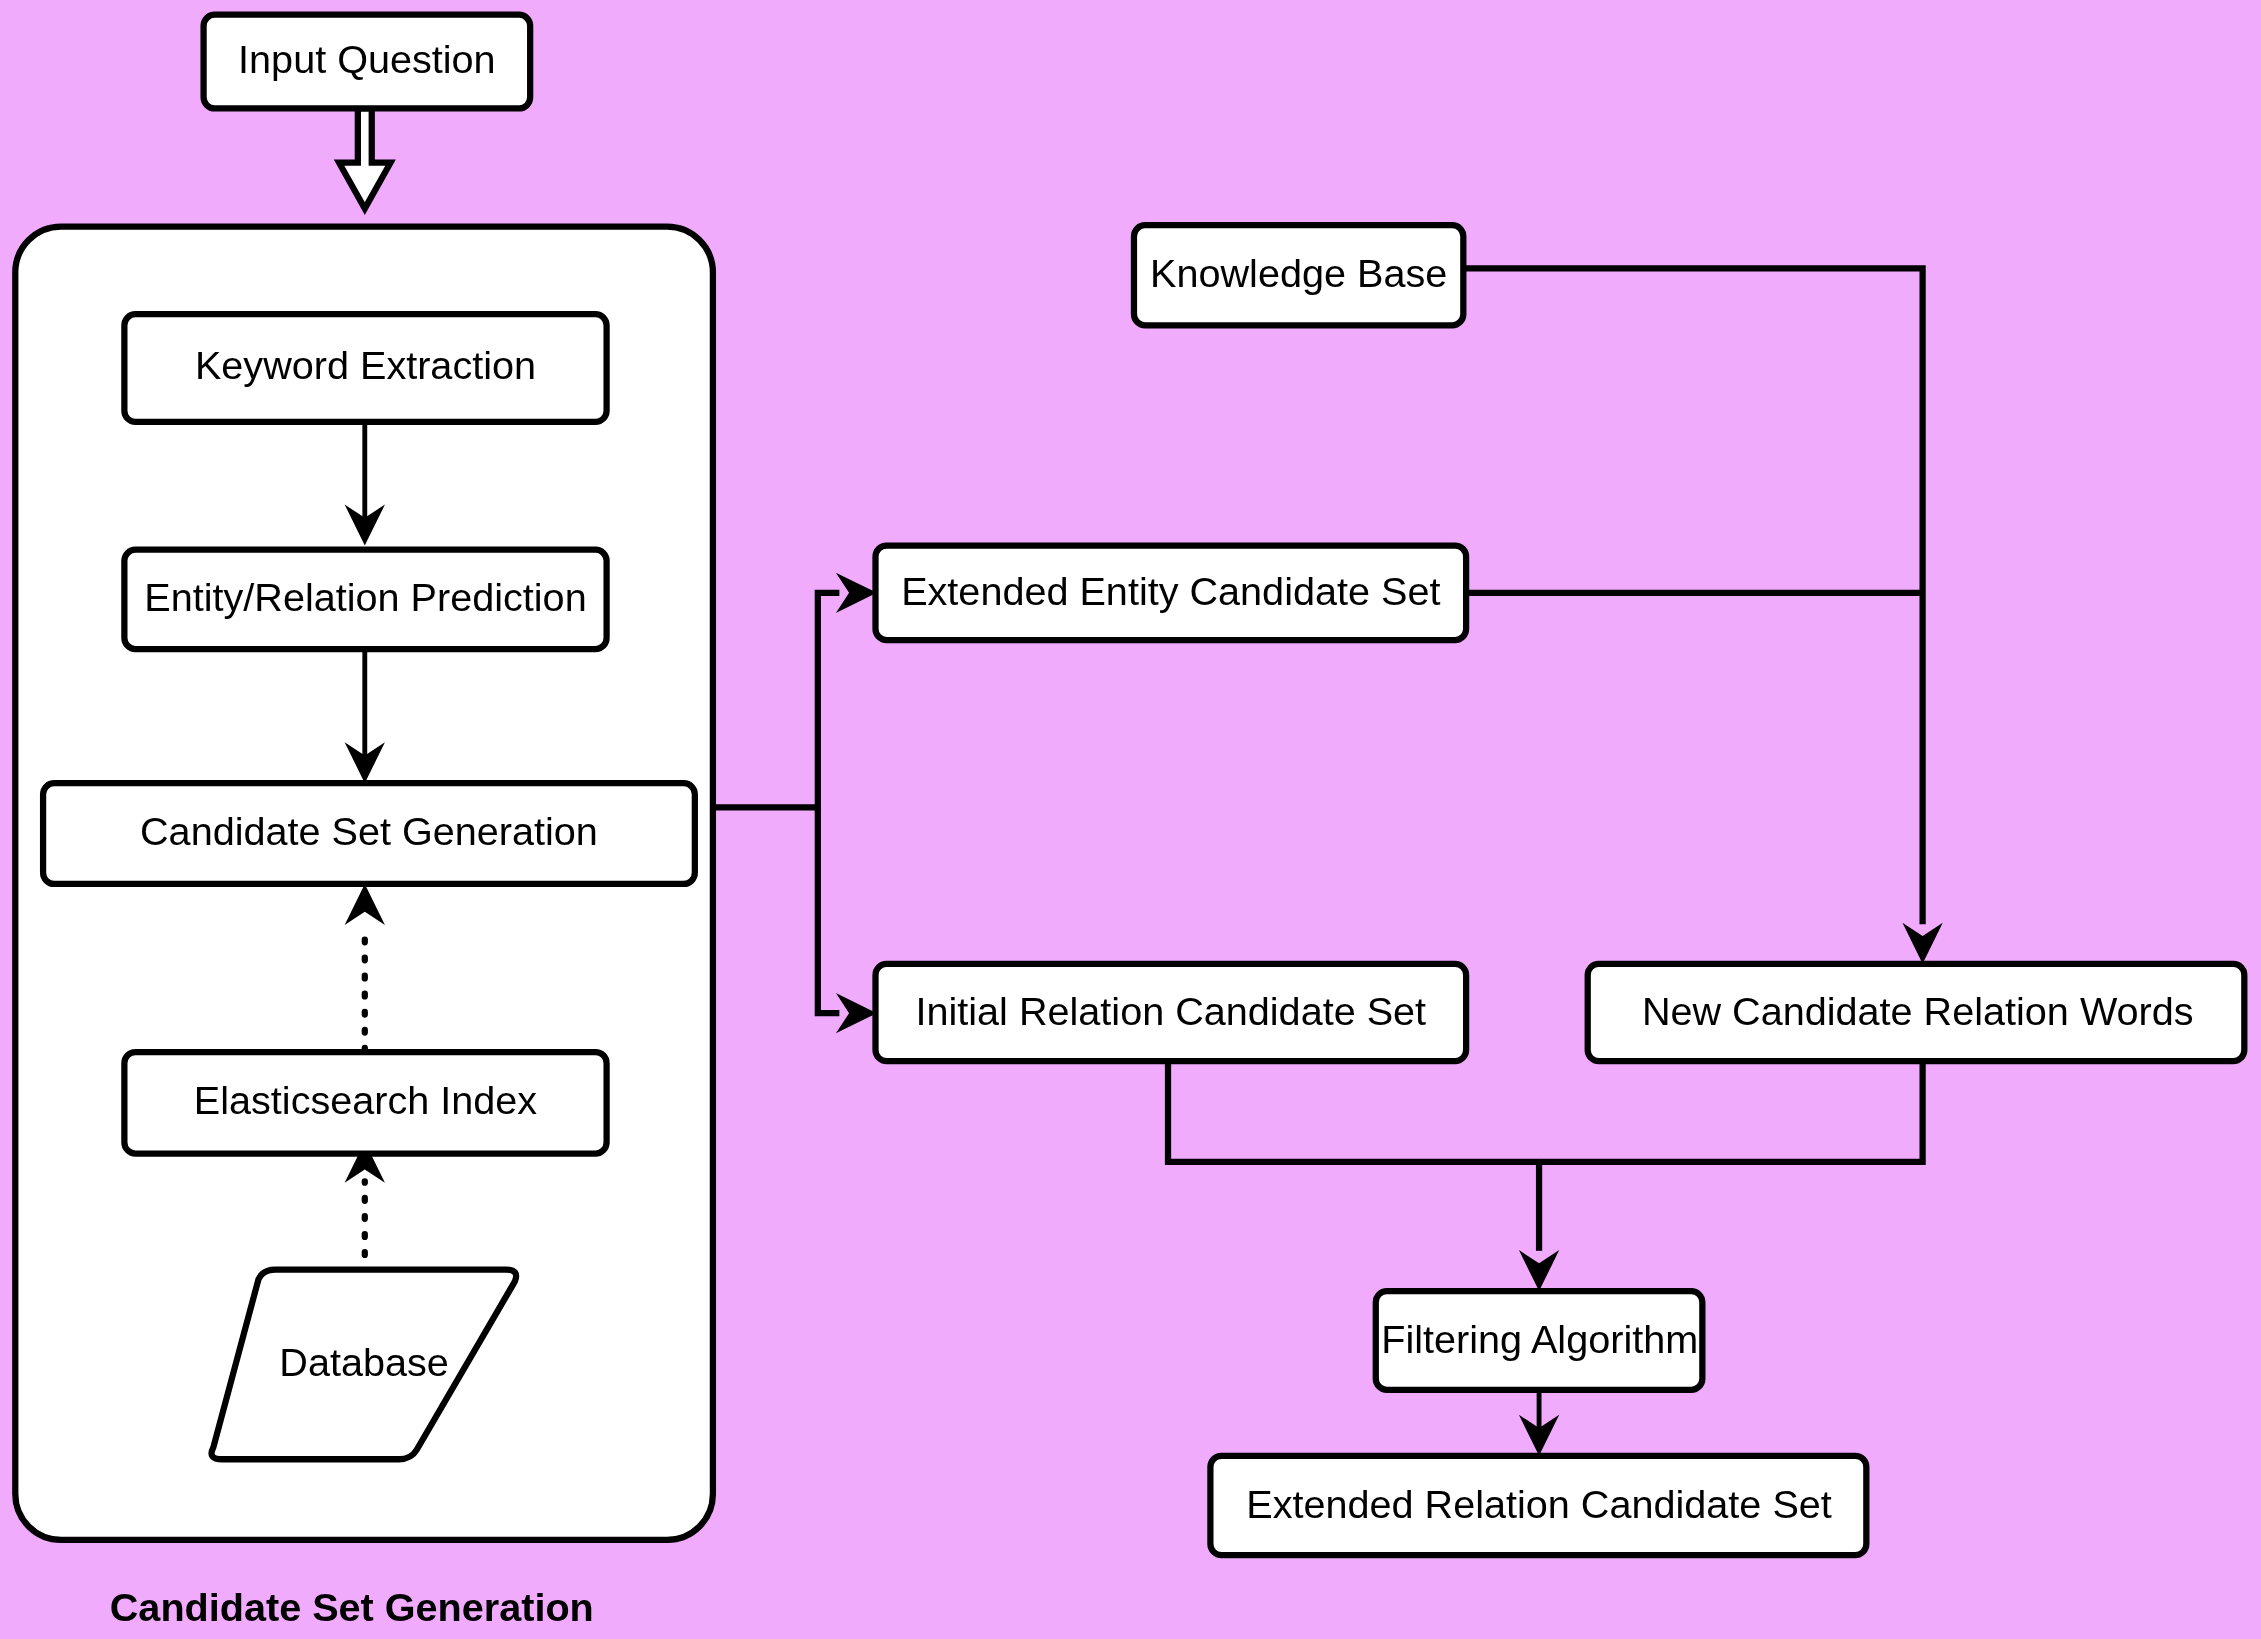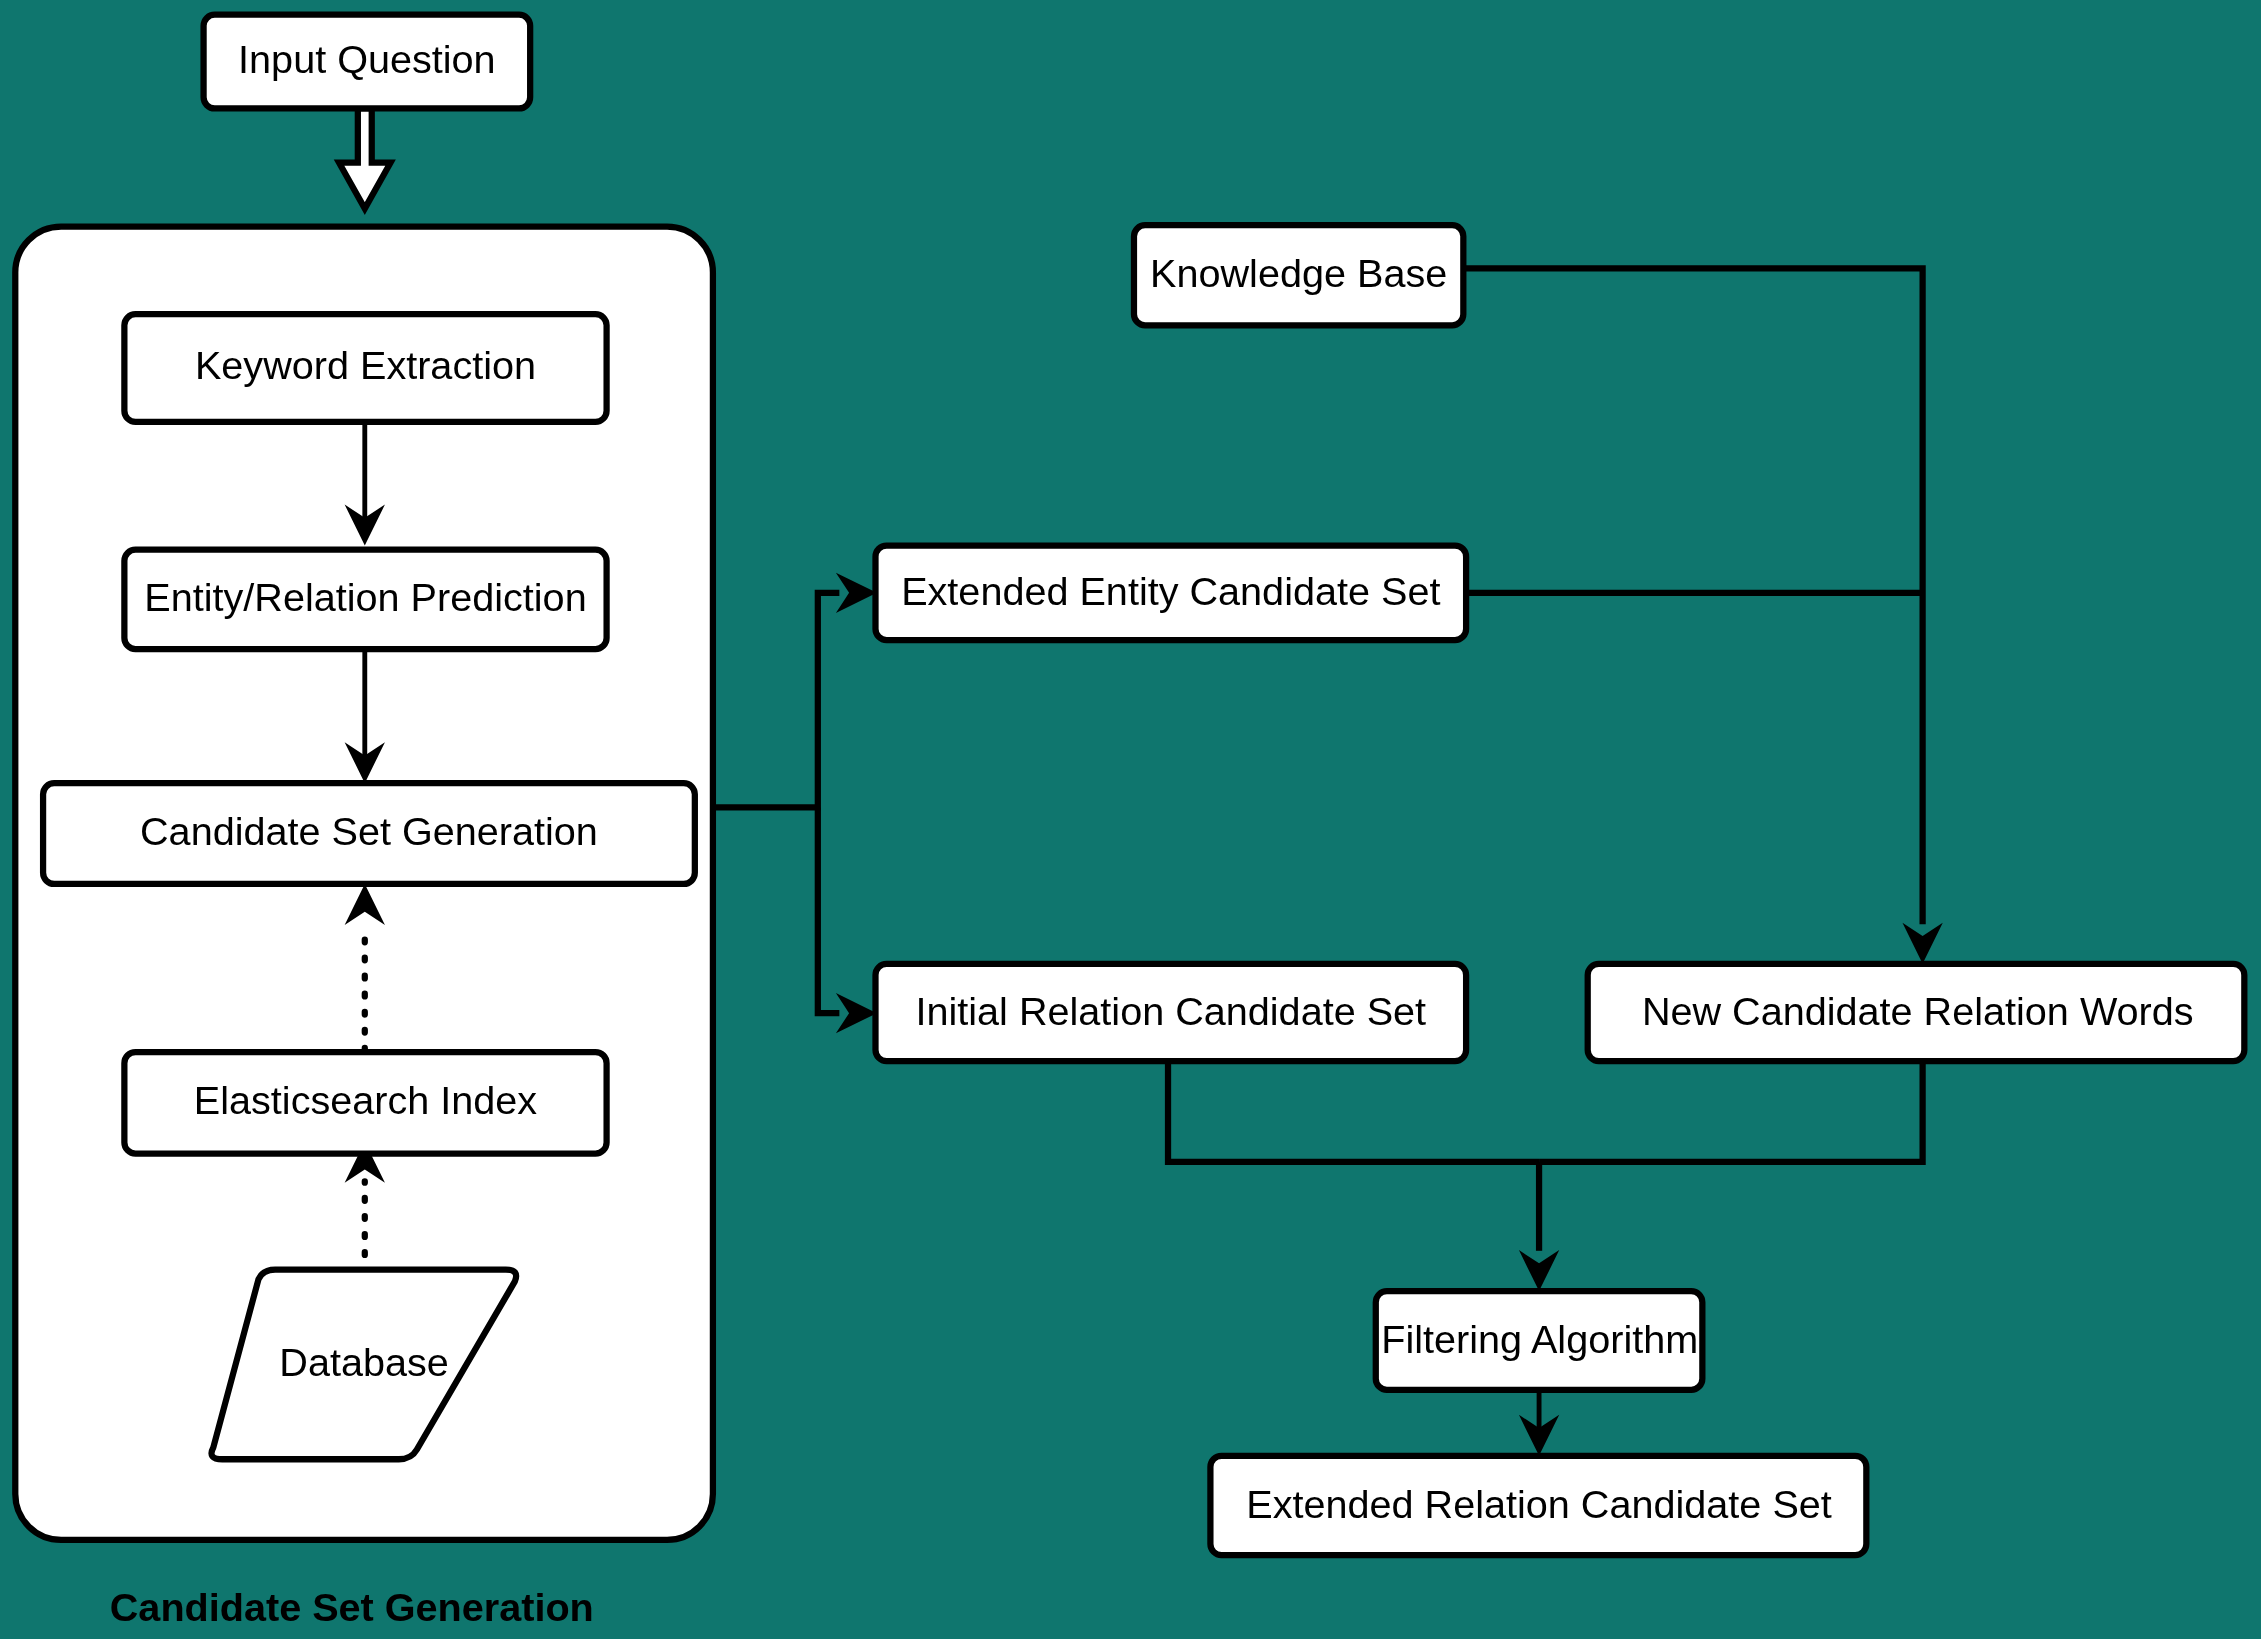--- a/index.html
+++ b/index.html
@@ -4,21 +4,21 @@
 <style>
   html, body {
     margin: 0;
     padding: 0;
     background: #ffffff;
   }
   #canvas {
     position: relative;
     width: 2261px;
     height: 1640px;
-    background: #0f766e;
+    background: #f0abfc;
     font-family: "Liberation Sans", sans-serif;
   }
   svg#diagram {
     position: absolute;
     top: 0;
     left: 0;
     width: 2261px;
     height: 1640px;
     display: block;
   }

